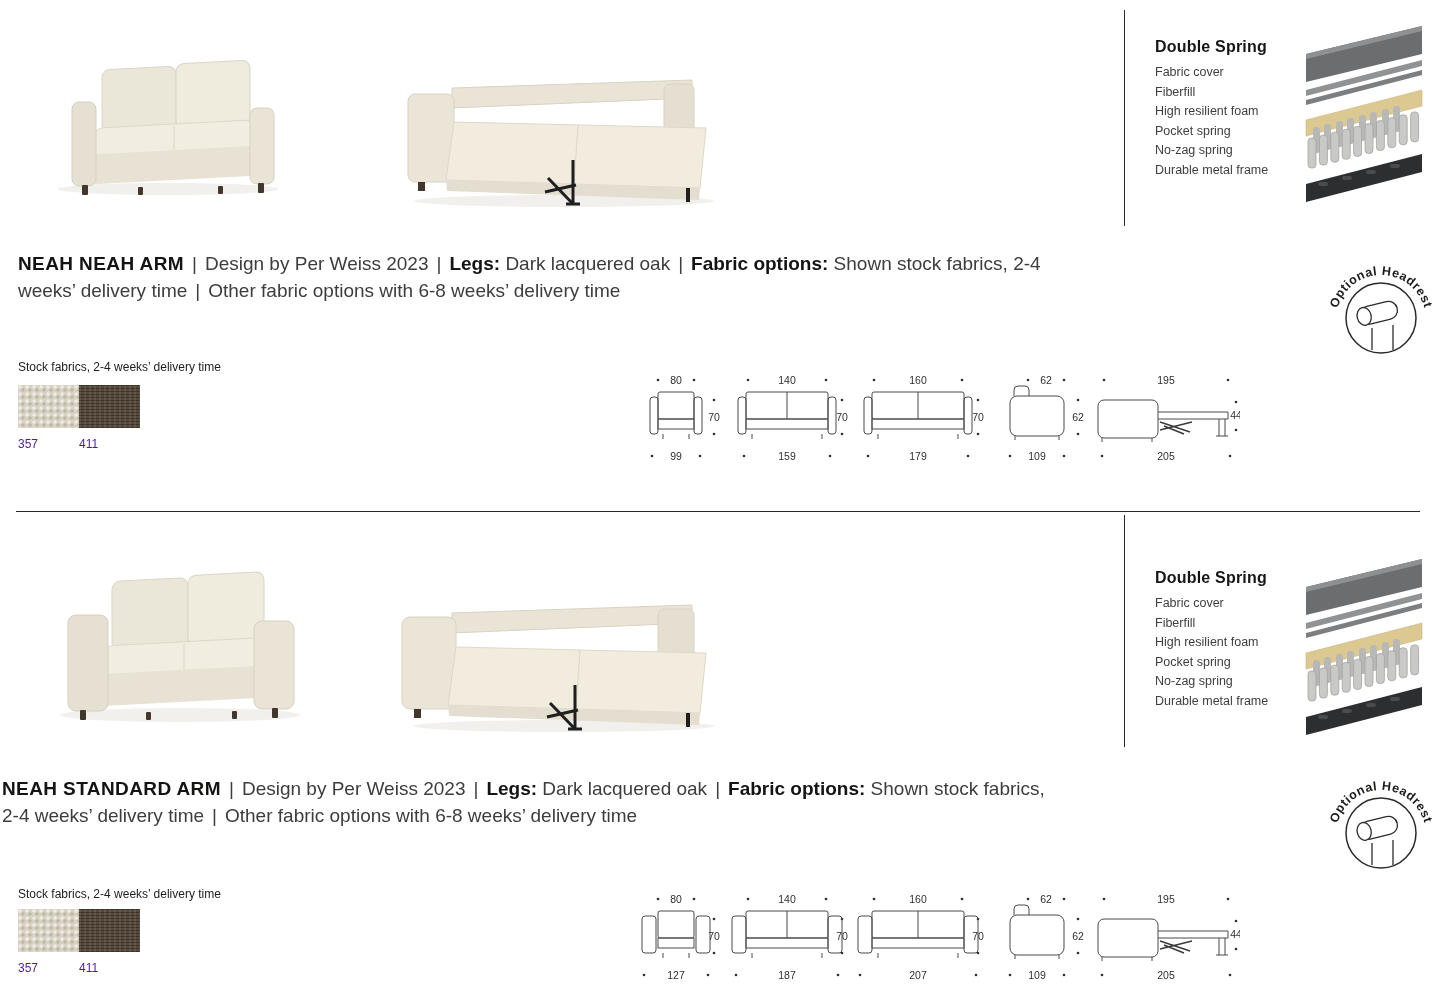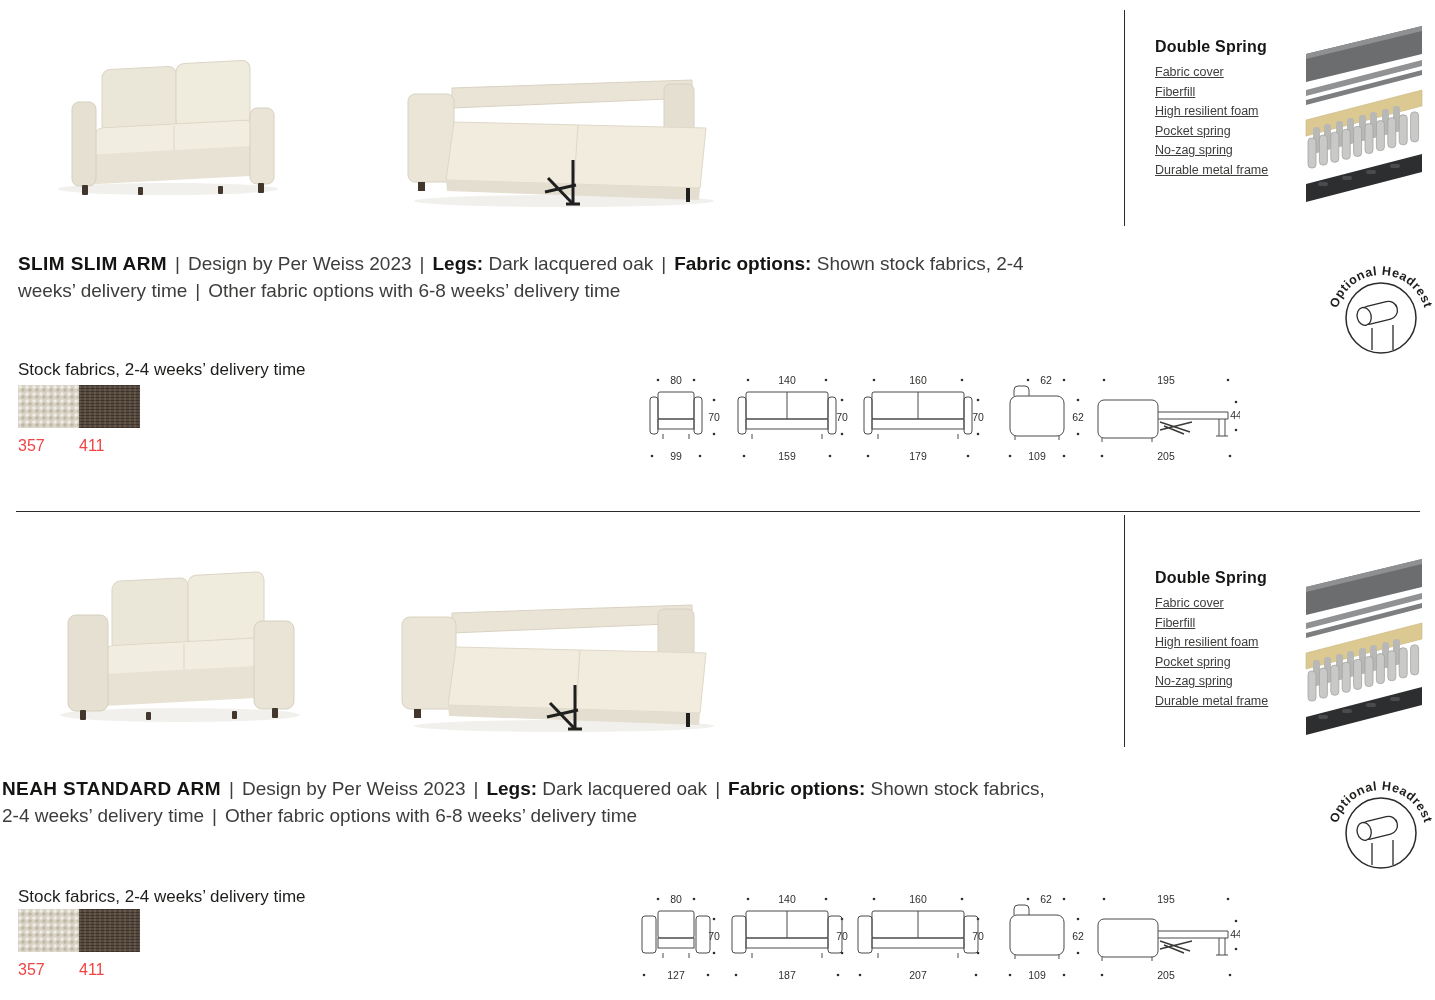--- a/index.html
+++ b/index.html
@@ -7,37 +7,37 @@
     width:1435px;height:1000px;position:relative;background:#ffffff;
     font-family:"Liberation Sans",sans-serif;color:#1d1d1b;overflow:hidden;
   }
   .abs{position:absolute;}
   .section{position:absolute;left:0;width:1435px;padding-left:44px;}
   .vline{position:absolute;width:1px;background:#2a2a2a;}
   .hline{position:absolute;height:1px;background:#2a2a2a;}
   
   .ds-panel{position:absolute;width:150px;}
   .ds-title{font-size:16px;font-weight:700;margin:0 0 7px 0;color:#161615;letter-spacing:.2px;}
-  .ds-list{list-style:none;margin:0;padding:0;font-size:12.5px;line-height:19.5px;color:#3e3e3d;text-decoration:underline;}
+  .ds-list{list-style:none;margin:0;padding:0;font-size:12.5px;line-height:19.5px;color:#3e3e3d;}
   
   .title{position:absolute;font-size:19px;line-height:27px;color:#3d3d3c;}
   .title b{color:#141413;font-weight:700;}
   .title .pname{letter-spacing:.4px;}
   .pipe{margin:0 8px;color:#3d3d3c;font-weight:400;}
   
-  .stock-label{position:absolute;font-size:17px;color:#1d1d1b;}
+  .stock-label{position:absolute;font-size:12px;color:#1d1d1b;}
   .swatch{position:absolute;width:61px;height:43px;}
   .tex-boucle{background-image:
      radial-gradient(circle at 2px 2px, rgba(255,255,255,.6) 1.3px, rgba(0,0,0,0) 2px),
      radial-gradient(circle at 5px 5px, rgba(125,112,90,.28) 1.3px, rgba(0,0,0,0) 2px);
      background-size:7px 7px;}
   .tex-weave{background-image:
      repeating-linear-gradient(0deg, rgba(0,0,0,.30) 0 1px, rgba(0,0,0,0) 1px 3px),
      repeating-linear-gradient(90deg, rgba(255,255,255,.09) 0 2px, rgba(0,0,0,0) 2px 5px);}
-  .code{position:absolute;font-size:16px;color:#ef4444;}
+  .code{position:absolute;font-size:12px;color:#4c1d95;}
   
   .dims{position:absolute;display:flex;justify-content:flex-start;}
   .dims svg{display:block;}
   .dims .ln{stroke:#4a4a49;stroke-width:1;fill:none;}
   .dims .mech{stroke:#3a3a39;stroke-width:1.4;fill:none;}
   .dims .dots circle{fill:#2f2f2e;}
   svg text{font-family:"Liberation Sans",sans-serif;}
   .dt{font-size:10.5px;fill:#2f2f2e;}
   .badge{position:absolute;}
 </style>
@@ -128,21 +128,21 @@
     <polygon points="12,158 128,128 128,146 12,176" fill="#2d2e2f"></polygon>
     <g fill="#4a4b4e">
       <rect x="24" y="156" width="10" height="4" rx="2"></rect>
         <rect x="48" y="150" width="10" height="4" rx="2"></rect>
       <rect x="72" y="144" width="10" height="4" rx="2"></rect>
         <rect x="96" y="138" width="10" height="4" rx="2"></rect>
     </g>
   </svg>
 
   <div class="title" style="left:18px;top:250px;width:1048px;">
-    <b class="pname">SLIM SLIM ARM</b><span class="pipe">|</span><span>Design by Per Weiss 2023</span><span class="pipe">|</span><b>Legs:</b>&nbsp;<span>Dark lacquered oak</span><span class="pipe">|</span><b>Fabric options:</b>&nbsp;<span>Shown stock fabrics, 2-4 weeks’ delivery time</span><span class="pipe">|</span><span>Other fabric options with 6-8 weeks’ delivery time</span>
+    <b class="pname">NEAH NEAH ARM</b><span class="pipe">|</span><span>Design by Per Weiss 2023</span><span class="pipe">|</span><b>Legs:</b>&nbsp;<span>Dark lacquered oak</span><span class="pipe">|</span><b>Fabric options:</b>&nbsp;<span>Shown stock fabrics, 2-4 weeks’ delivery time</span><span class="pipe">|</span><span>Other fabric options with 6-8 weeks’ delivery time</span>
   </div>
 
   <svg class="badge" style="left:1326px;top:248px;" width="110" height="108" viewBox="0 0 110 108">
     <defs>
         <path id="arc-1" d="M 10,72 A 45,45 0 0 1 100,72"></path>
       </defs>
     <circle cx="55" cy="70" r="35" fill="#ffffff" stroke="#2b2b2b" stroke-width="1.5"></circle>
     <text font-size="12.5" font-weight="700" fill="#1d1d1b" letter-spacing="0.6">
       <textPath href="#arc-1" startOffset="50%" text-anchor="middle">Optional Headrest</textPath>
     </text>

